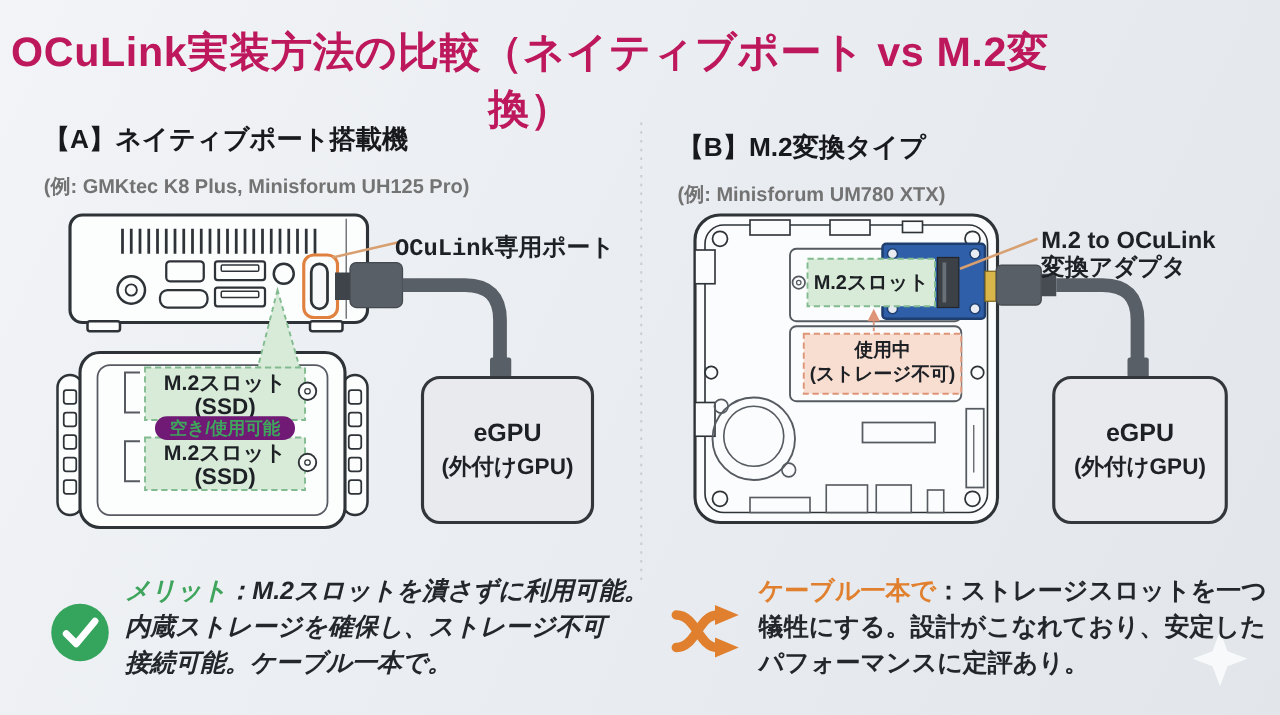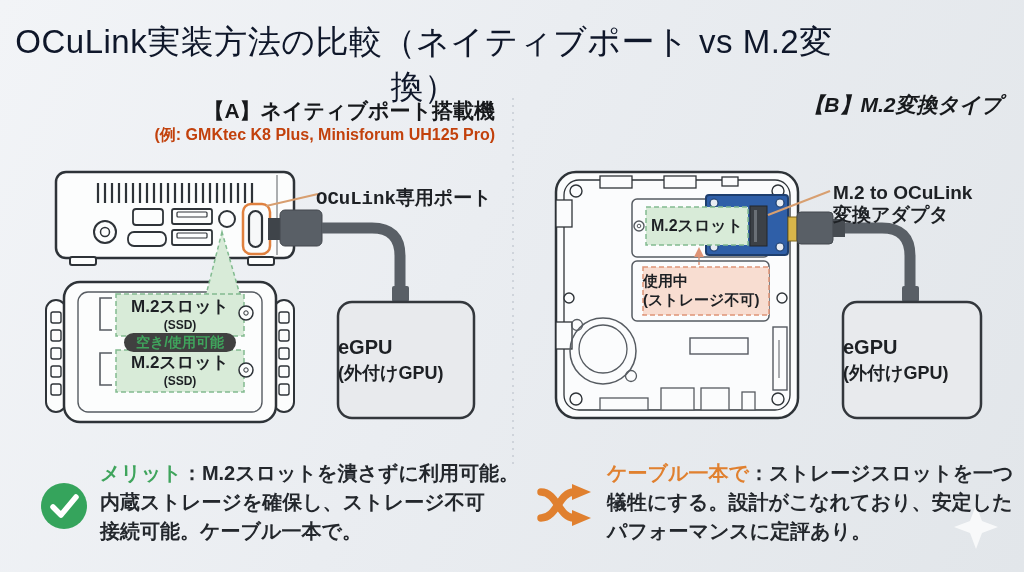--- a/index.html
+++ b/index.html
@@ -4,44 +4,44 @@
 <style>
   html,body{margin:0;padding:0;}
   body{
     width:1024px;height:572px;overflow:hidden;
     background:linear-gradient(115deg,#f2f4f7 0%,#eaedf1 45%,#e2e6ea 100%);
     font-family:"Liberation Sans","DejaVu Sans",sans-serif;
     color:#1b1e22;
   }
   .stage{position:relative;width:1024px;height:572px;}
   .abs{position:absolute;}
-  .title{top:20px;left:0;width:848px;text-align:center;font-size:33px;font-weight:normal;letter-spacing:.5px;color:#0f172a;}
-  .col-head{text-align:right;}
+  .title{top:20px;left:0;width:848px;text-align:center;font-size:33px;font-weight:bold;letter-spacing:.5px;color:#be185d;}
+  .col-head{text-align:left;}
   .heading{font-size:21px;font-weight:bold;color:#17191c;}
-  .subheading{font-size:16px;font-weight:bold;margin-top:0;color:#c2410c;}
+  .subheading{font-size:16px;font-weight:bold;margin-top:14px;color:#737373;}
   #headA{left:35px;top:97px;width:460px;}
-  #headB{left:542px;top:91px;width:460px;font-style:italic;}
+  #headB{left:542px;top:104px;width:460px;}
   svg.overlay{position:absolute;left:0;top:0;}
   .lbl{position:absolute;font-weight:bold;color:#1d2024;}
   .port-label{left:316px;top:185px;font-size:19px;font-family:Liberation Mono, monospace;}
   .adapter-label{left:833px;top:170px;font-size:19px;line-height:22px;margin-top:12px;}
   .slot-block{width:128px;text-align:center;font-size:17px;line-height:19px;}
-  .slot-sub{font-size:12px;}
+  .slot-sub{font-size:18px;}
   #slot1{left:116px;top:297px;}
   #slot2{left:116px;top:353px;}
-  .badge{left:124px;top:333px;width:112px;height:19px;background:#404040;border-radius:10px;
+  .badge{left:124px;top:333px;width:112px;height:19px;background:#701a75;border-radius:10px;
          color:#3fa45c;font-size:14px;font-weight:bold;text-align:center;line-height:19px;}
   .slot-label-b{left:646px;top:216px;width:102px;text-align:center;font-size:16px;}
-  .inuse{left:643px;top:271px;width:126px;text-align:left;font-size:15px;line-height:19px;}
-  .egpu-text{width:136px;text-align:left;font-size:20px;line-height:26px;top:334px;}
+  .inuse{left:643px;top:271px;width:126px;text-align:center;font-size:15px;line-height:19px;}
+  .egpu-text{width:136px;text-align:center;font-size:20px;line-height:26px;top:334px;}
   #egpuA{left:338px;}
   #egpuB{left:843px;width:138px;}
   .egpu-sub{font-size:18px;}
   .note-text{top:459px;width:420px;font-size:20px;font-weight:bold;line-height:29px;color:#23272c;}
-  #noteA{left:100px;}
+  #noteA{left:100px;font-style:italic;}
   #noteB{left:607px;}
   .accent-green{color:#3fa45c;}
   .accent-orange{color:#e0802f;}
 </style>
 </head>
 <body>
 
 <div class="stage">
 
   <svg class="overlay" width="1024" height="572" viewBox="0 0 1024 572">
@@ -186,20 +186,21 @@
   </svg>
 
   <div class="abs title">OCuLink実装方法の比較（ネイティブポート vs M.2変換）</div>
 
   <div class="abs col-head" id="headA">
     <div class="heading">【A】ネイティブポート搭載機</div>
     <div class="subheading">(例: GMKtec K8 Plus, Minisforum UH125 Pro)</div>
   </div>
   <div class="abs col-head" id="headB">
     <div class="heading">【B】M.2変換タイプ</div>
+    <div class="subheading">(例: Minisforum UM780 XTX)</div>
   </div>
 
   <div class="lbl port-label">OCuLink専用ポート</div>
 
   <div class="lbl adapter-label">
     <div>M.2 to OCuLink</div>
     <div>変換アダプタ</div>
   </div>
 
   <div class="lbl slot-block" id="slot1">

